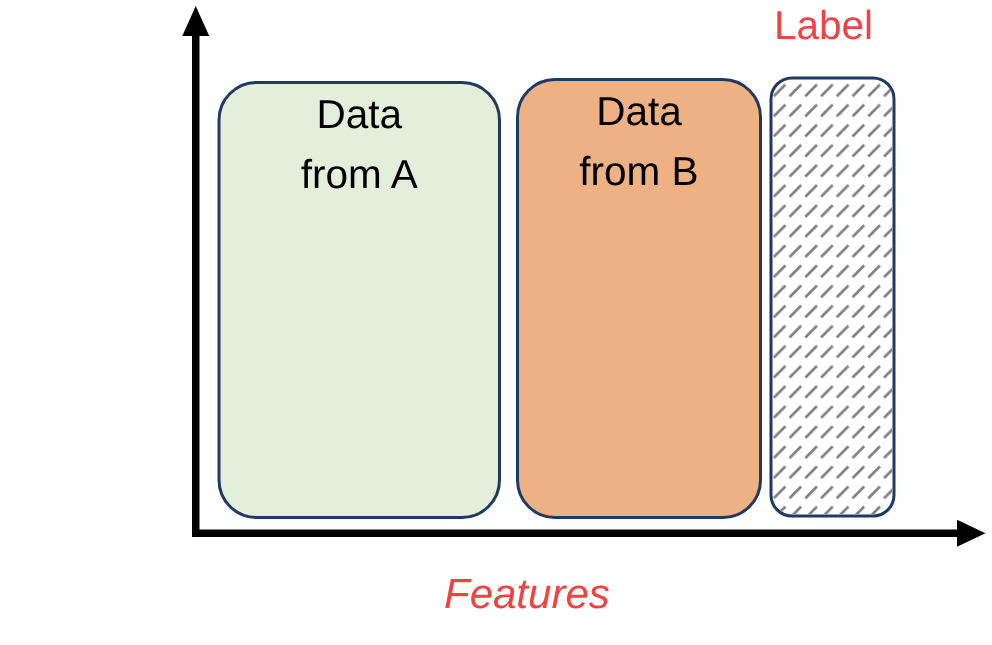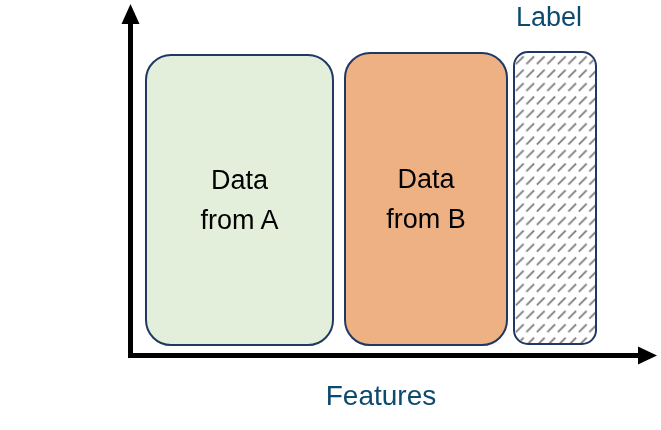--- a/index.html
+++ b/index.html
@@ -18,33 +18,33 @@
   .axes-svg {
     position: absolute;
     left: 0;
     top: 0;
     width: 661px;
     height: 430px;
   }
   .axis-stroke { fill: #000000; }
   .txt {
     position: absolute;
-    color: #0c4a6e;
+    color: #ef4444;
     font-size: 27px;
     white-space: nowrap;
   }
   .y-axis-label { left: 2px; top: 135px; }
-  .x-axis-label { left: 296px; top: 380px; width: 170px; text-align: center; font-size: 28px; }
+  .x-axis-label { left: 296px; top: 380px; width: 170px; font-size: 28px; font-style: italic; }
   .annotation-label { left: 505px; top: 2px; width: 88px; text-align: center; }
   .box {
     position: absolute;
     box-sizing: border-box;
     border: 2.5px solid #1F3864;
     display: flex;
-    align-items: center;
+    align-items: flex-start;
     justify-content: center;
     overflow: hidden;
   }
   .box-a {
     left: 145px; top: 54px;
     width: 189px; height: 292px;
     border-radius: 26px;
     background-color: #E3EFDB;
   }
   .box-b {

